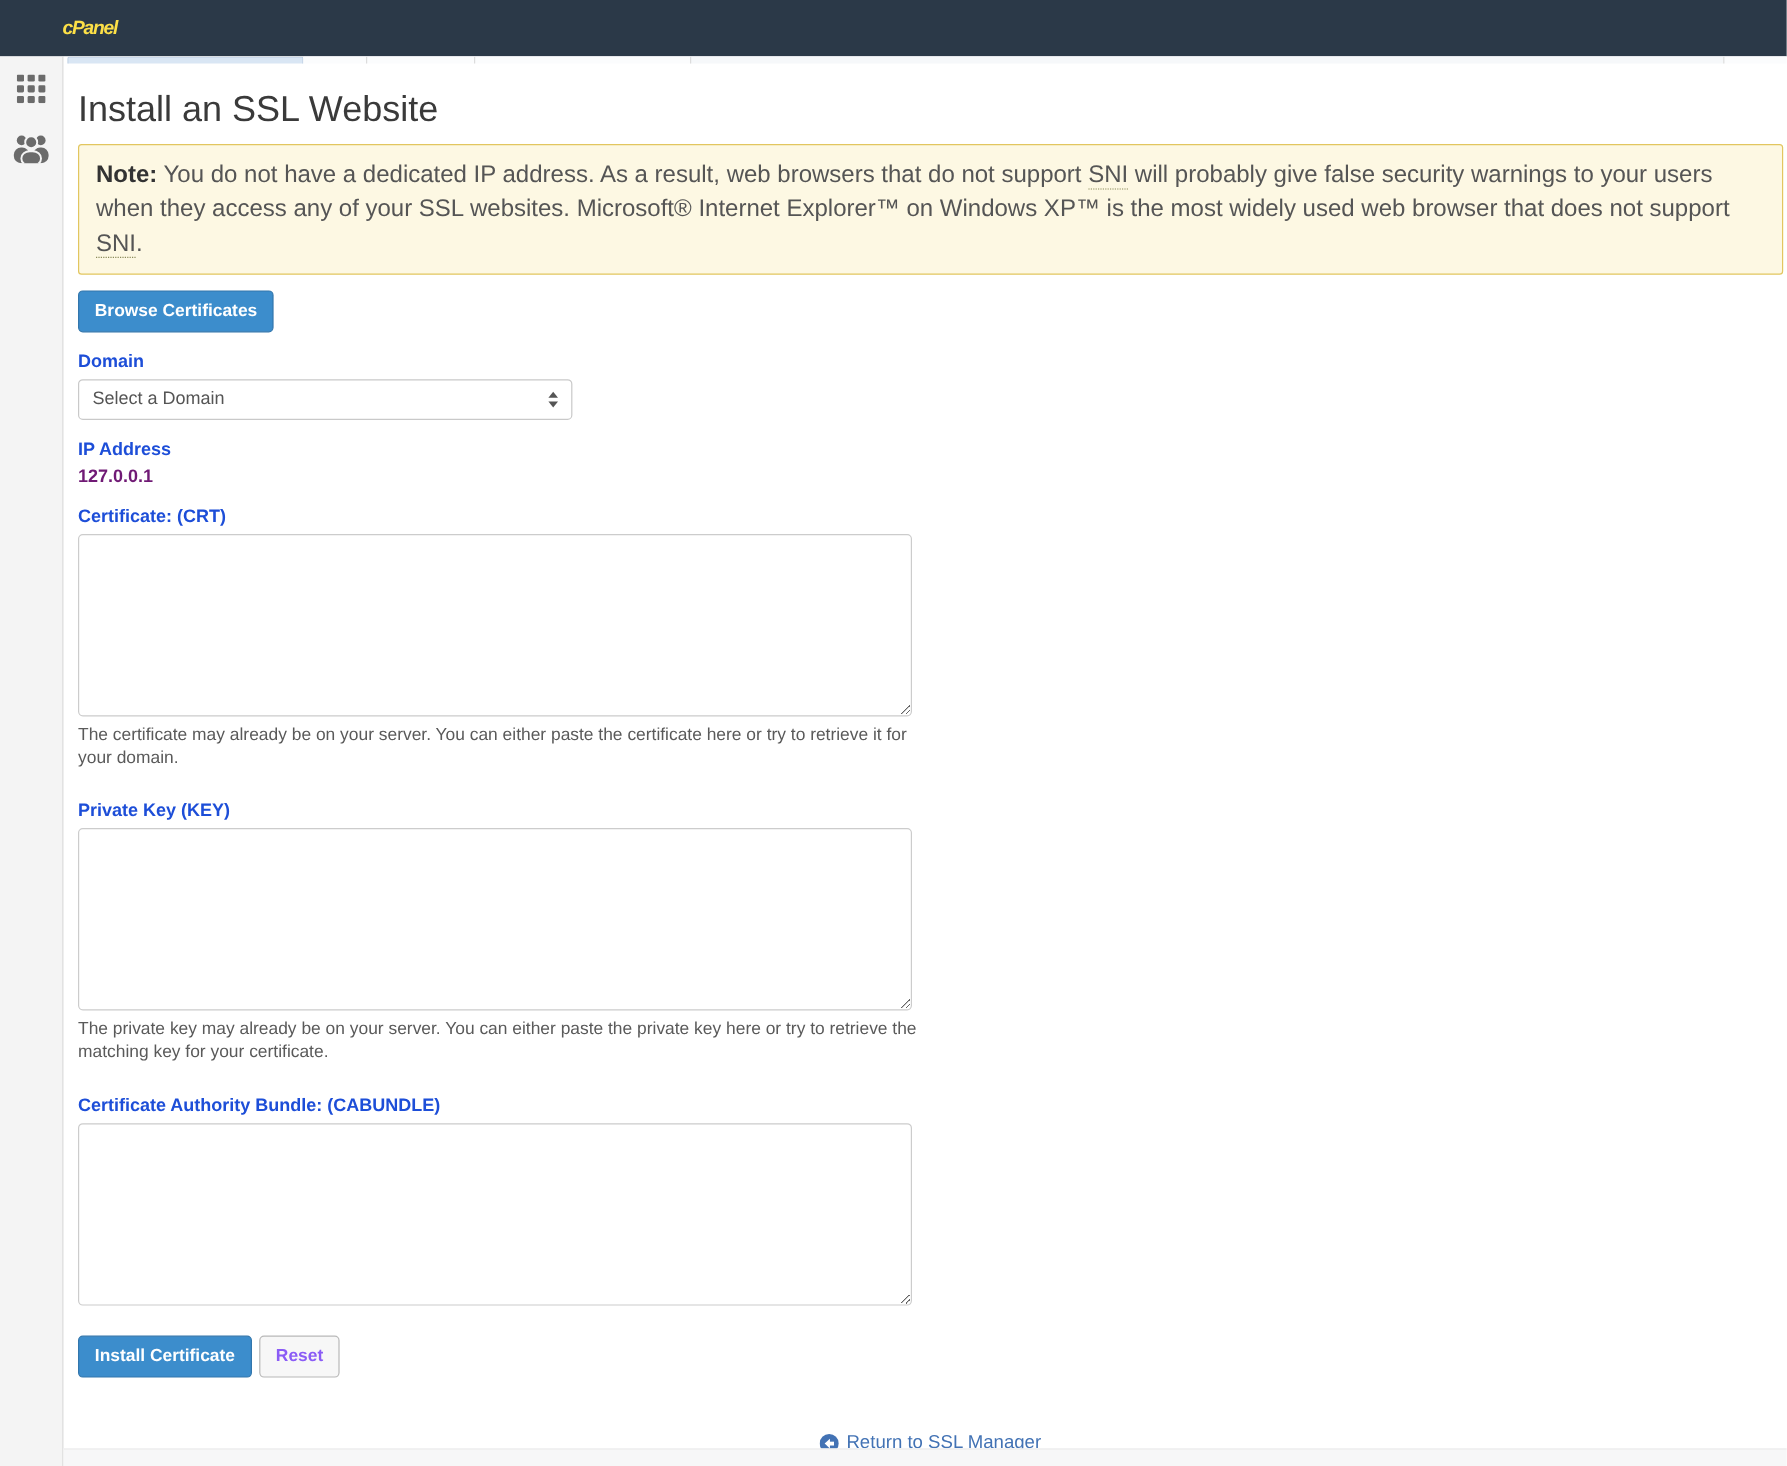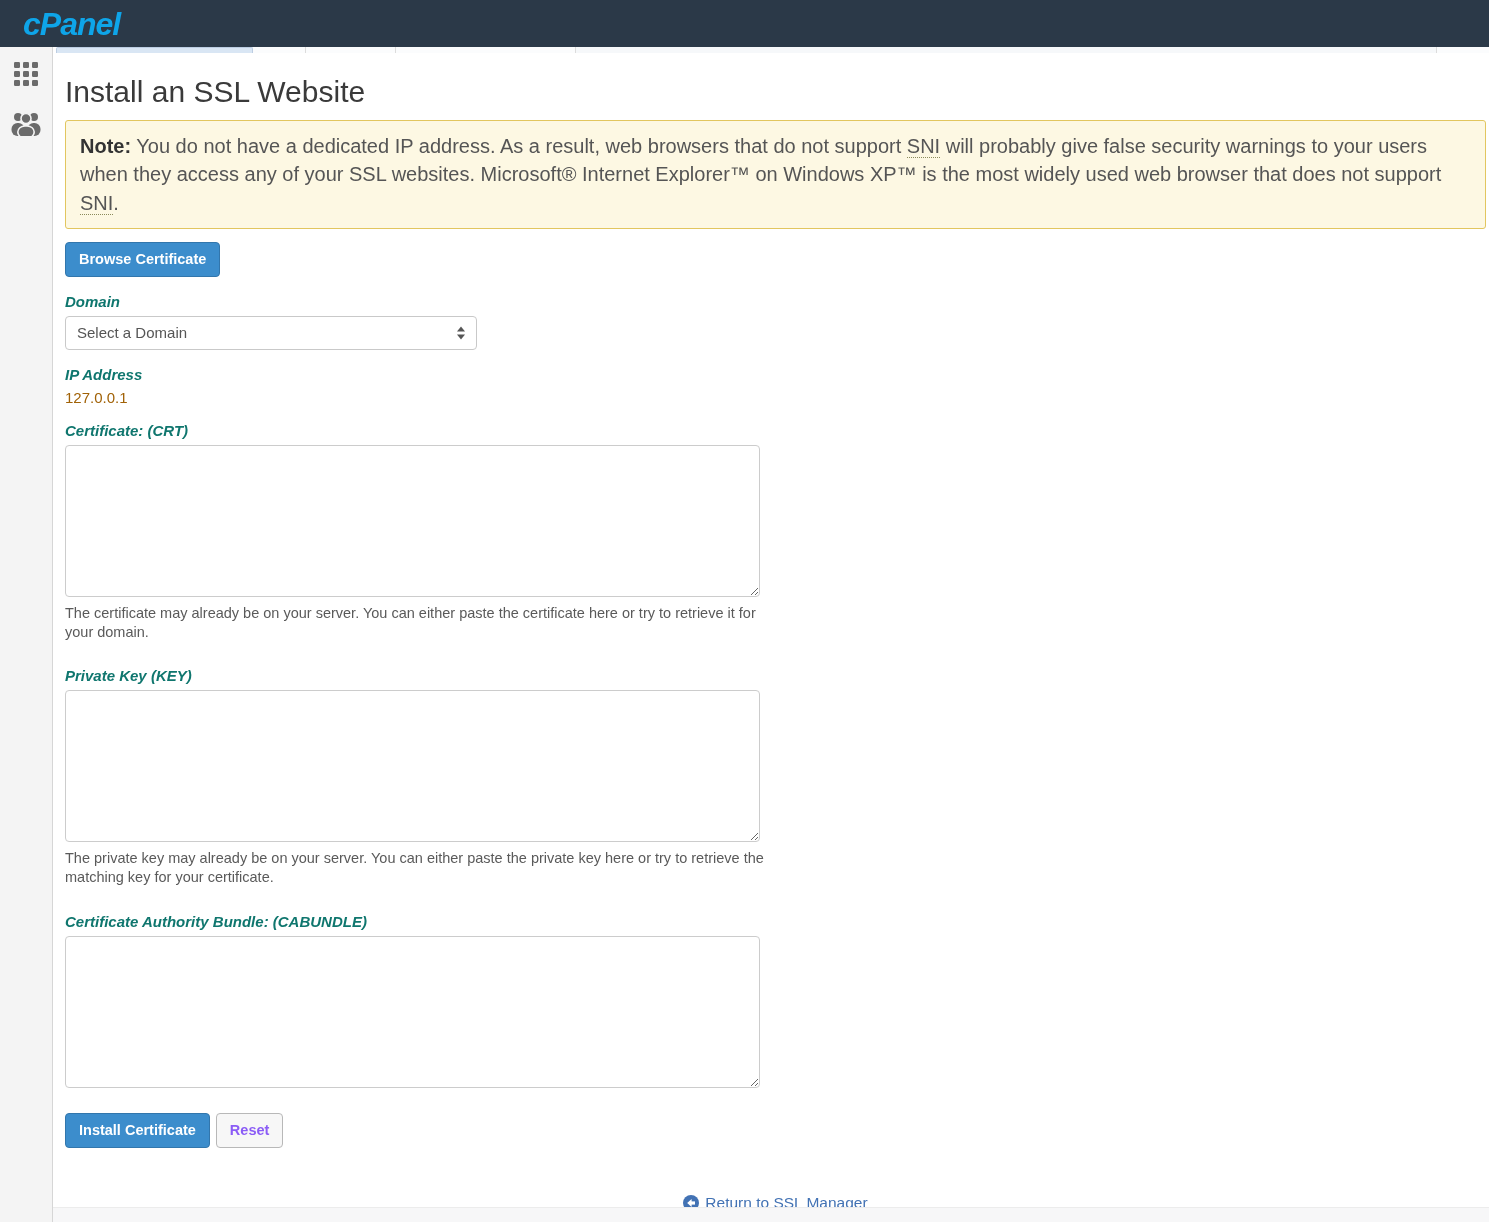--- a/index.html
+++ b/index.html
@@ -5,22 +5,22 @@
   * { box-sizing: border-box; }
   html, body { margin: 0; padding: 0; width: 1489px; height: 1222px; overflow: hidden; }
   body { font-family: "Liberation Sans", sans-serif; background: #ffffff; color: #333; }
 
   
   .navbar {
     height: 47px; background: #2b3948; display: flex; align-items: center;
     padding-left: 23px;
   }
   .logo {
-    color: #0ea5e9; font-style: italic; font-weight: 700; font-size: 32px;
-    letter-spacing: -1px; cursor: pointer; line-height: 1;
+    color: #fde047; font-style: italic; font-weight: 700; font-size: 16px;
+    letter-spacing: -1px; cursor: pointer; line-height: 1; margin-left: 29px;
   }
 
   
   .app { display: flex; height: 1175px; border-radius: 18px; }
   .sidebar {
     width: 53px; background: #f4f4f4; border-right: 1px solid #d6d6d6;
     padding-top: 13px; display: flex; flex-direction: column; align-items: center;
     flex-shrink: 0;
   }
   .side-icon { width: 28px; height: 28px; display: flex; align-items: center; justify-content: center; cursor: pointer; }
@@ -61,23 +61,23 @@
     background: #3c8dcc; border: 1px solid #3276ac; color: #fff; font-weight: 600;
   }
   .btn-default {
     background: #f7f7f7; border: 1px solid #b8b8b8; color: #8b5cf6; font-weight: 700; text-align: center;
   }
   .browse-row { margin-top: 13px; }
   .actions-row { margin-top: 25px; display: flex; align-items: center; }
   .actions-row .btn + .btn { margin-left: 6px; }
 
   
-  .field-label { font-size: 15px; font-weight: 700; color: #0f766e; margin-top: 16px; line-height: 18px; font-style: italic; }
+  .field-label { font-size: 15px; font-weight: 700; color: #1d4ed8; margin-top: 16px; line-height: 18px; }
   .field-label.gap-lg { margin-top: 26px; }
-  .static-value { font-size: 15px; color: #a16207; margin-top: 5px; line-height: 17px; }
+  .static-value { font-size: 15px; color: #701a75; margin-top: 5px; line-height: 17px; font-weight: bold; }
 
   .select-wrap { position: relative; width: 412px; margin-top: 5px; }
   select.domain-select {
     width: 100%; height: 34px; appearance: none; -webkit-appearance: none;
     border: 1px solid #c9c9c9; border-radius: 4px; background: #fff;
     padding: 0 30px 0 11px; font-size: 15px; color: #555;
     font-family: "Liberation Sans", sans-serif; cursor: pointer;
   }
   .select-caret {
     position: absolute; right: 12px; top: 50%; transform: translateY(-50%);
@@ -171,21 +171,21 @@
     </div>
 
     <div class="content">
       <h1 class="page-title">Install an SSL Website</h1>
 
       <div class="note-box">
         <b>Note:</b><span> You do not have a dedicated IP address. As a result, web browsers that do not support </span><span class="abbr">SNI</span><span> will probably give false security warnings to your users when they access any of your SSL websites. Microsoft® Internet Explorer™ on Windows XP™ is the most widely used web browser that does not support </span><span class="abbr">SNI</span><span>.</span>
       </div>
 
       <div class="browse-row">
-        <button class="btn btn-primary">Browse Certificate</button>
+        <button class="btn btn-primary">Browse Certificates</button>
       </div>
 
       <div class="field-label">Domain</div>
       <div class="select-wrap">
         <select class="domain-select">
           <option>Select a Domain</option>
         </select>
         <span class="select-caret">
           <span class="tri-up"></span>
             <span class="tri-down"></span>

